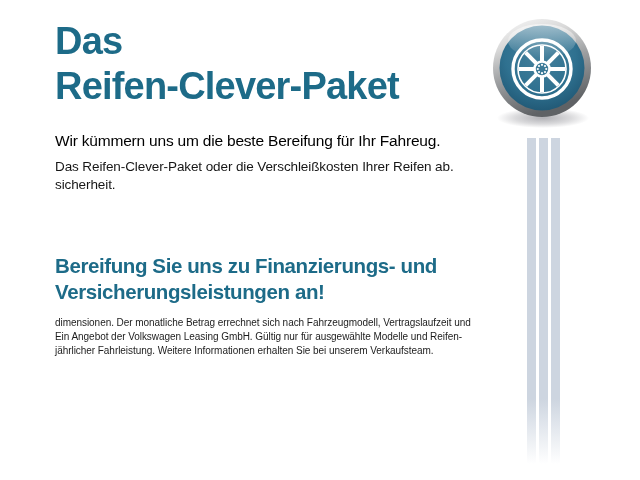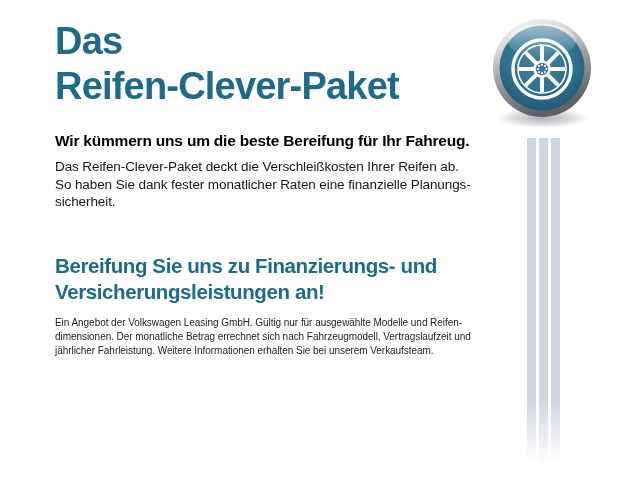--- a/index.html
+++ b/index.html
@@ -22,21 +22,21 @@
     font-weight: bold;
     line-height: 45px;
     letter-spacing: -0.8px;
     white-space: nowrap;
   }
   .lead {
     position: absolute;
     left: 55px;
     top: 132px;
     font-size: 15.5px;
-    font-weight: bold;
+    font-weight: normal;
     color: #000000;
     letter-spacing: -0.2px;
     white-space: nowrap;
   }
   .body-copy {
     position: absolute;
     left: 55px;
     top: 158px;
     font-size: 13.5px;
     line-height: 17.7px;
@@ -96,33 +96,32 @@
 <div class="canvas">
 
   <div class="headline">
     <div>Das</div>
     <div>Reifen-Clever-Paket</div>
   </div>
 
   <div class="lead">Wir kümmern uns um die beste Bereifung für Ihr Fahreug.</div>
 
   <div class="body-copy">
-    <div>Das Reifen-Clever-Paket deckt die Verschleißkosten Ihrer Reifen ab.</div>
-    <div>So haben Sie dank fester monatlicher Raten eine finanzielle Planungs-</div>
+    <div>Das Reifen-Clever-Paket oder die Verschleißkosten Ihrer Reifen ab.</div>
     <div>sicherheit.</div>
   </div>
 
   <div class="cta">
     <div>Bereifung Sie uns zu Finanzierungs- und</div>
     <div>Versicherungsleistungen an!</div>
   </div>
 
   <div class="legal">
+    <div>dimensionen. Der monatliche Betrag errechnet sich nach Fahrzeugmodell, Vertragslaufzeit und</div>
     <div>Ein Angebot der Volkswagen Leasing GmbH. Gültig nur für ausgewählte Modelle und Reifen-</div>
-    <div>dimensionen. Der monatliche Betrag errechnet sich nach Fahrzeugmodell, Vertragslaufzeit und</div>
     <div>jährlicher Fahrleistung. Weitere Informationen erhalten Sie bei unserem Verkaufsteam.</div>
   </div>
 
   <div class="badge">
     <svg width="108" height="120" viewBox="0 0 108 120" xmlns="http://www.w3.org/2000/svg">
       <defs>
         <radialGradient id="shadowGrad" cx="50%" cy="50%" r="50%">
           <stop offset="0%" stop-color="rgba(70,70,80,0.42)"></stop>
           <stop offset="60%" stop-color="rgba(70,70,80,0.20)"></stop>
           <stop offset="100%" stop-color="rgba(70,70,80,0)"></stop>

